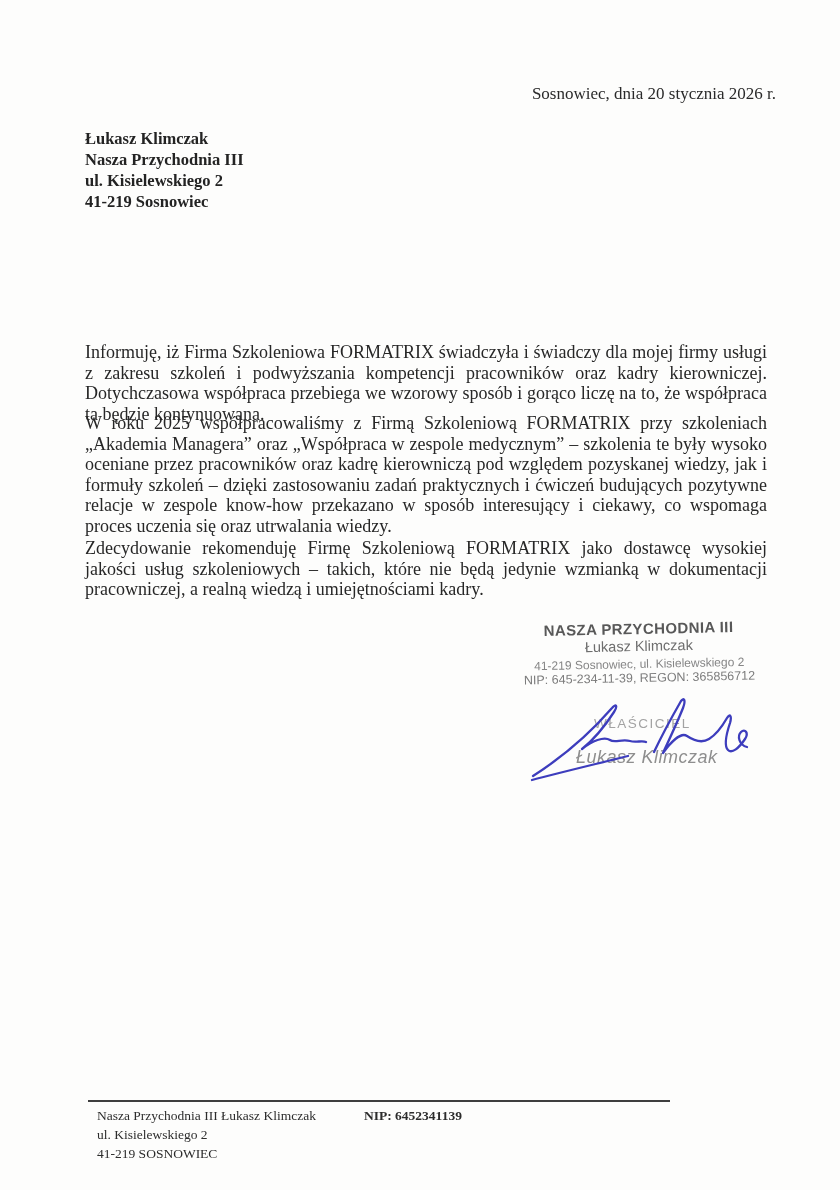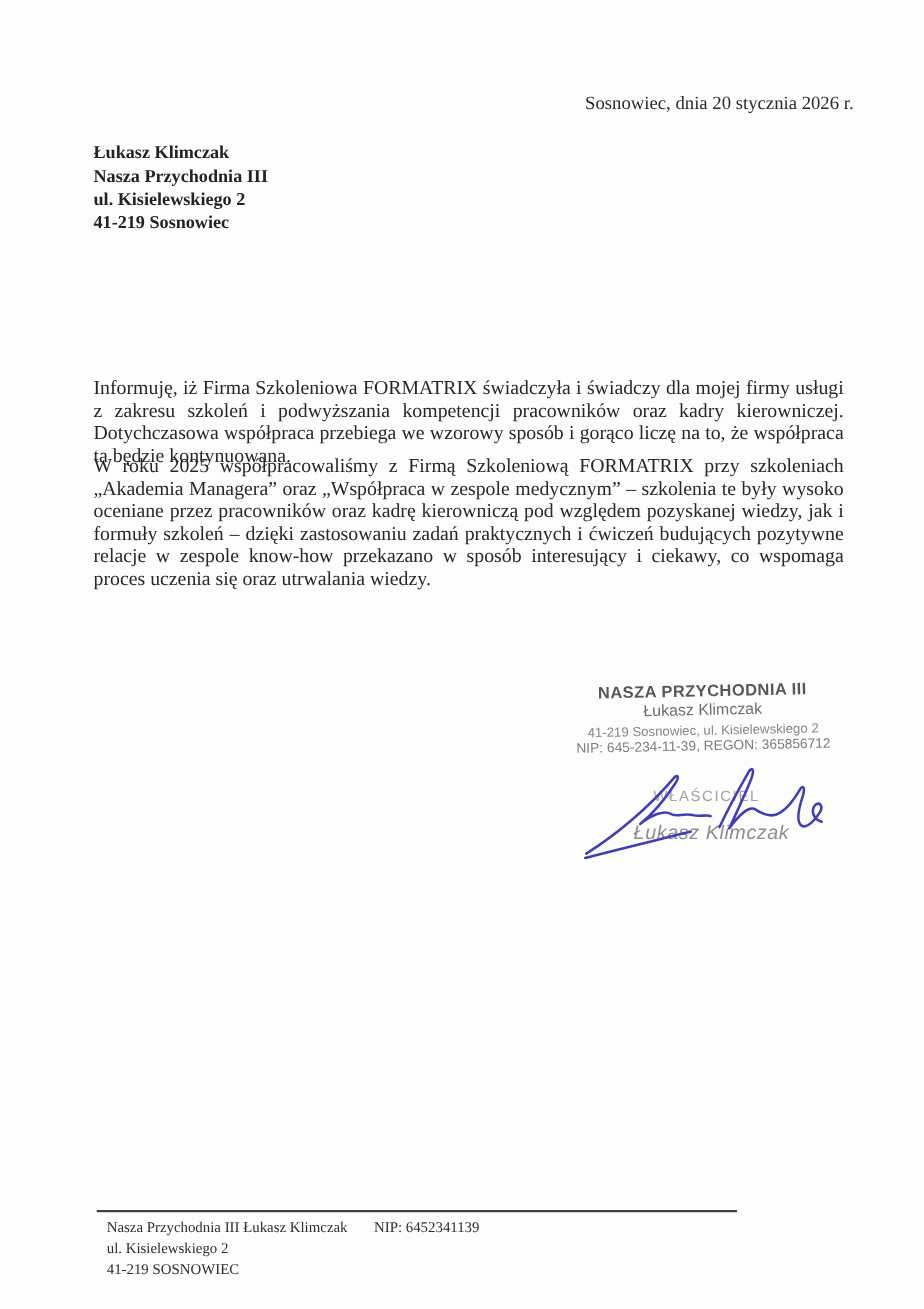--- a/index.html
+++ b/index.html
@@ -144,21 +144,21 @@
     color: #2c2c2c;
   }
   .footer-right {
     position: absolute;
     left: 340px;
     top: 1106px;
     font-size: 13.5px;
     line-height: 19px;
     color: #2c2c2c;
   }
-  .footer-nip { font-weight: normal; }
+  .footer-nip { font-weight: bold; margin-left: 24px; }
   .footer-email-label { font-weight: bold; }
   .email-link {
     color: #8a939c;
     text-decoration: underline;
     cursor: pointer;
   }
 </style>
 </head>
 <body>
 
@@ -169,20 +169,21 @@
   <div class="sender-block">
     <div>Łukasz Klimczak</div>
     <div>Nasza Przychodnia III</div>
     <div>ul. Kisielewskiego 2</div>
     <div>41-219 Sosnowiec</div>
   </div>
 
 
   <div class="body-paragraph p1">Informuję, iż Firma Szkoleniowa FORMATRIX świadczyła i świadczy dla mojej firmy usługi z zakresu szkoleń i podwyższania kompetencji pracowników oraz kadry kierowniczej. Dotychczasowa współpraca przebiega we wzorowy sposób i gorąco liczę na to, że współpraca ta będzie kontynuowana.</div>
   <div class="body-paragraph p2">W roku 2025 współpracowaliśmy z Firmą Szkoleniową FORMATRIX przy szkoleniach „Akademia Managera” oraz „Współpraca w zespole medycznym” – szkolenia te były wysoko oceniane przez pracowników oraz kadrę kierowniczą pod względem pozyskanej wiedzy, jak i formuły szkoleń – dzięki zastosowaniu zadań praktycznych i ćwiczeń budujących pozytywne relacje w zespole know-how przekazano w sposób interesujący i ciekawy, co wspomaga proces uczenia się oraz utrwalania wiedzy.</div>
+  <div class="body-paragraph p3">Zdecydowanie rekomenduję Firmę Szkoleniową FORMATRIX jako dostawcę wysokiej jakości usług szkoleniowych – takich, które nie będą jedynie wzmianką w dokumentacji pracowniczej, a realną wiedzą i umiejętnościami kadry.</div>
 
   <div class="stamp-block">
     <div class="stamp-company">NASZA PRZYCHODNIA III</div>
     <div class="stamp-person">Łukasz Klimczak</div>
     <div class="stamp-address">41-219 Sosnowiec, ul. Kisielewskiego 2</div>
     <div class="stamp-ids">NIP: 645-234-11-39, REGON: 365856712</div>
   </div>
 
   <div class="signature-area">
     <span class="signature-role">WŁAŚCICIEL</span>

